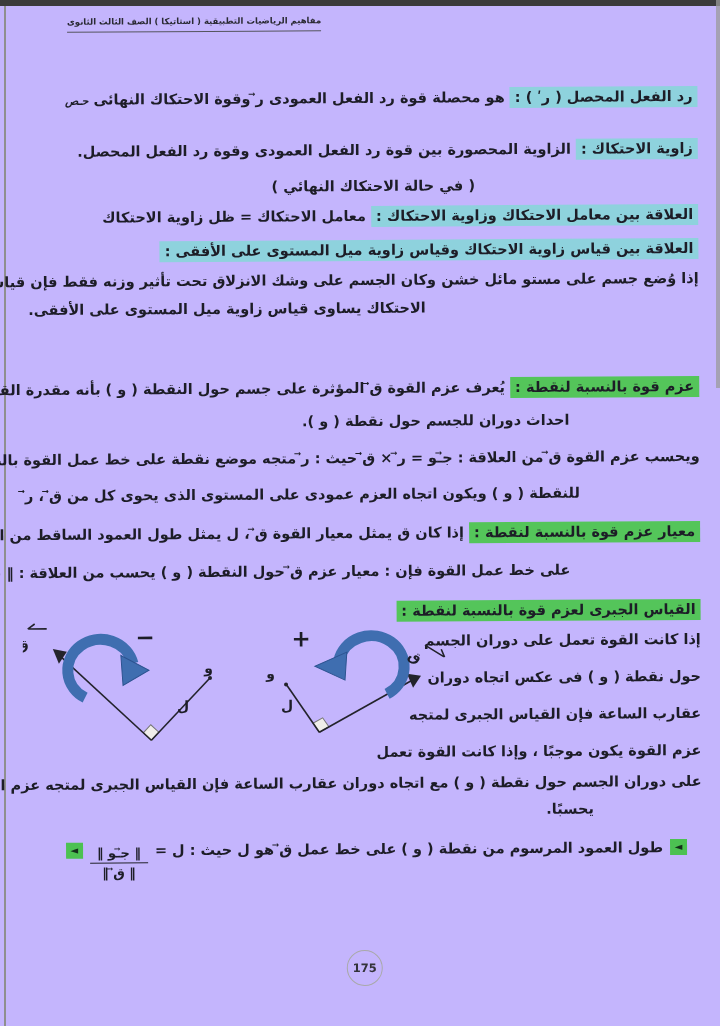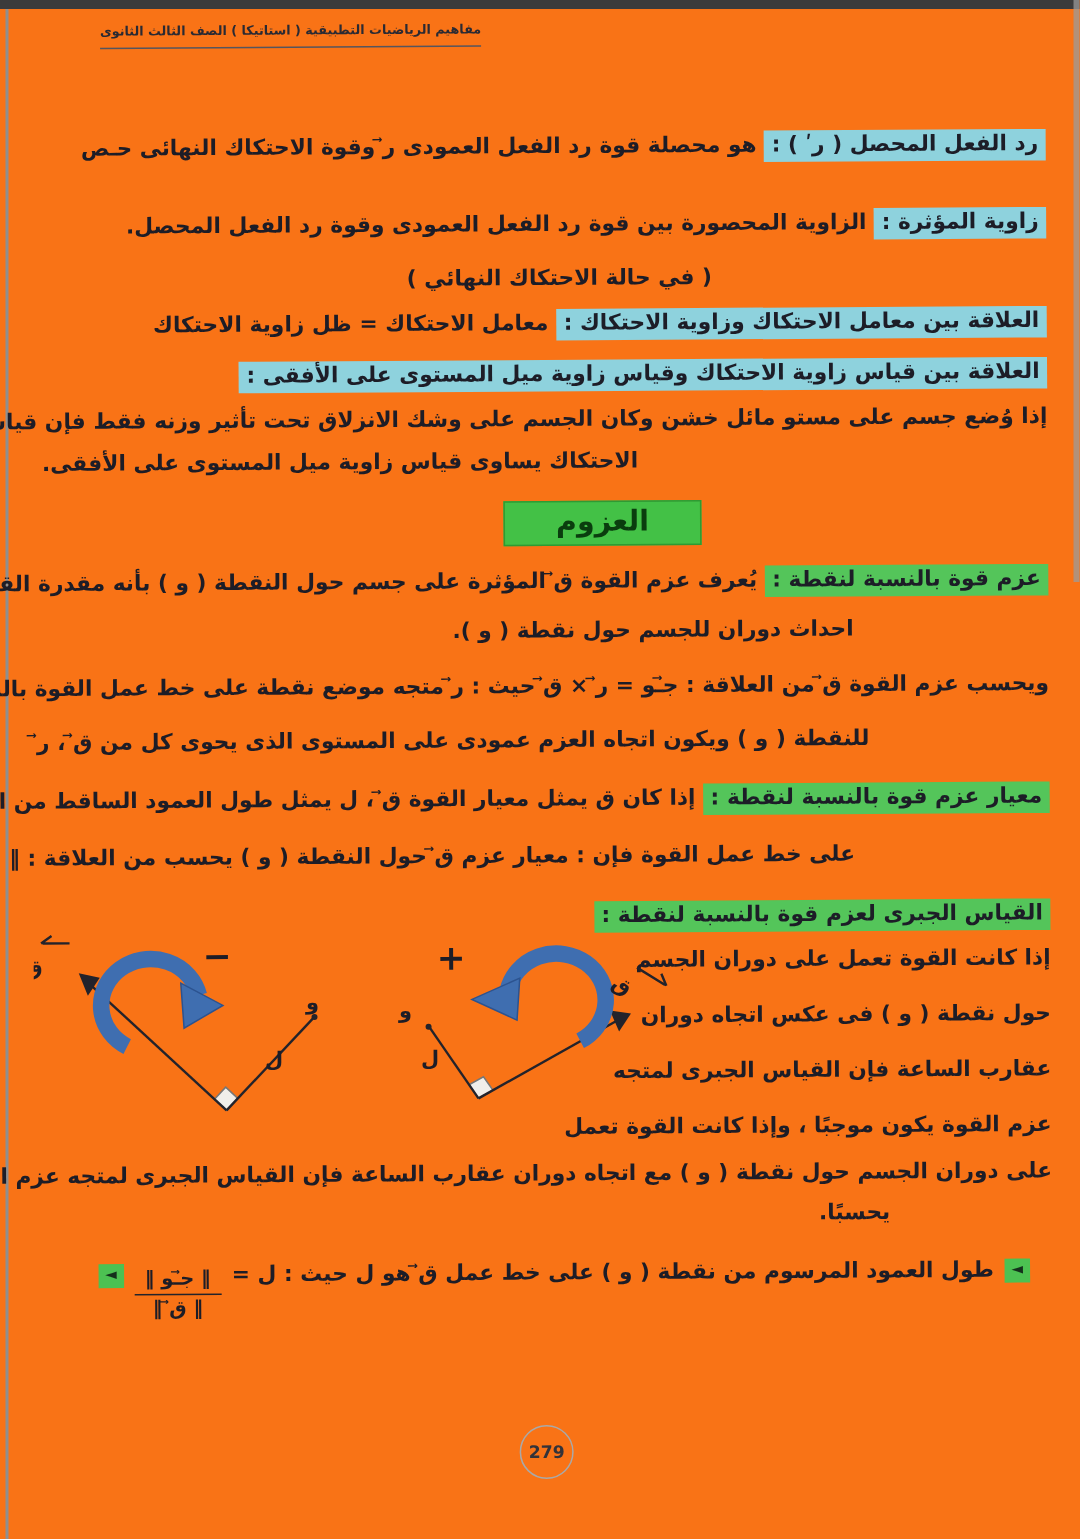--- a/index.html
+++ b/index.html
@@ -1,31 +1,31 @@
 <!DOCTYPE html>
 <html lang="ar" dir="rtl"><head>
 <meta charset="utf-8">
 <style>
   html,body{margin:0;padding:0;background:#fff;}
   .page{
-    position:relative;width:720px;height:1026px;overflow:hidden;background:#f97316;
+    position:relative;width:720px;height:1026px;overflow:hidden;background:#c4b5fd;
     font-family:"DejaVu Sans","Liberation Sans",sans-serif;direction:rtl;
   }
   .scan-top-edge{position:absolute;top:0;left:0;width:720px;height:6px;background:#3b3b3b;}
   .scan-left-edge{position:absolute;top:6px;left:4px;width:1.5px;height:1020px;background:#8f8f8f;}
   .scan-right-edge{position:absolute;top:0;right:0;width:4px;height:388px;background:#9b9b9b;opacity:.75;}
   .content{position:absolute;inset:0;transform:rotate(-0.35deg);}
   .hdr{
     position:absolute;left:70px;top:15px;font-size:8.5px;font-weight:bold;color:#2a2a33;
     padding-bottom:5px;border-bottom:1.6px solid #55555e;white-space:nowrap;direction:rtl;
   }
   .line{position:absolute;white-space:nowrap;font-size:14.5px;font-weight:bold;color:#1d1d27;direction:rtl;}
   .hl-c{background:#8ed2dd;padding:2px 5px 3px;}
   .hl-g{background:#54c55a;padding:2px 5px 3px;}
-  .sub-sym{font-size:14px;}
+  .sub-sym{font-size:11px;font-style:italic;}
   .title-box{
     position:absolute;left:337px;top:334px;background:#43c146;color:#0a3d0e;
     font-size:19px;font-weight:bold;padding:2px 34px 4px;border:1px solid #2f9a33;
   }
   .dg{position:absolute;}
   .dg line{stroke:#23232b;stroke-width:1.6;}
   .dg text{font-family:"DejaVu Sans","Liberation Sans",sans-serif;font-weight:bold;fill:#1d1d27;font-size:14px;}
   .dg .sign{font-size:23px;}
   .dg .rot{fill:#3f6eb0;stroke:#2c5390;stroke-width:1;}
   .dg .arc{fill:none;stroke:#3f6eb0;stroke-width:11;}
@@ -57,39 +57,38 @@
 
     <div class="hdr">مفاهيم الرياضيات التطبيقية ( استاتيكا ) الصف الثالث الثانوى</div>
 
     <div class="line" style="top:90px;right:20px;">
       <span class="hl-c">رد الفعل المحصل ( رʹ ) :</span>
       <span>هو محصلة قوة رد الفعل العمودى ر⃗ وقوة الاحتكاك النهائى</span>
       <span class="sub-sym">حـص</span>
     </div>
 
     <div class="line" style="top:142px;right:20px;">
-      <span class="hl-c">زاوية المؤثرة :</span>
+      <span class="hl-c">زاوية الاحتكاك :</span>
       <span>الزاوية المحصورة بين قوة رد الفعل العمودى وقوة رد الفعل المحصل.</span>
     </div>
 
     <div class="line" style="top:178px;right:243px;">( في حالة الاحتكاك النهائي )</div>
 
     <div class="line" style="top:208px;right:20px;">
       <span class="hl-c">العلاقة بين معامل الاحتكاك وزاوية الاحتكاك :</span>
       <span>معامل الاحتكاك = ظل زاوية الاحتكاك</span>
     </div>
 
     <div class="line" style="top:242px;right:20px;">
       <span class="hl-c">العلاقة بين قياس زاوية الاحتكاك وقياس زاوية ميل المستوى على الأفقى :</span>
     </div>
 
     <div class="line" style="top:272px;right:20px;">إذا وُضع جسم على مستو مائل خشن وكان الجسم على وشك الانزلاق تحت تأثير وزنه فقط فإن قياس زاوية</div>
     <div class="line" style="top:300px;right:293px;">الاحتكاك يساوى قياس زاوية ميل المستوى على الأفقى.</div>
 
-    <div class="title-box">العزوم</div>
 
     <div class="line" style="top:380px;right:20px;">
       <span class="hl-g">عزم قوة بالنسبة لنقطة :</span>
       <span>يُعرف عزم القوة ق⃗ المؤثرة على جسم حول النقطة ( و ) بأنه مقدرة القوة ق⃗ على</span>
     </div>
     <div class="line" style="top:413px;right:150px;">احداث دوران للجسم حول نقطة ( و ).</div>
 
     <div class="line" style="top:450px;right:20px;">ويحسب عزم القوة ق⃗ من العلاقة : ج⃗ـو = ر⃗ × ق⃗ حيث : ر⃗ متجه موضع نقطة على خط عمل القوة بالنسبة</div>
     <div class="line" style="top:486px;right:140px;">للنقطة ( و ) ويكون اتجاه العزم عمودى على المستوى الذى يحوى كل من ق⃗ ، ر⃗</div>
 
@@ -146,16 +145,16 @@
     <div class="lastline">
       <span class="bullet">◄</span>
       <span class="txt">طول العمود المرسوم من نقطة ( و ) على خط عمل ق⃗ هو ل حيث : ل =</span>
       <span class="fraction">
         <span class="num" style="display:block;">‖ ج⃗ـو ‖</span>
         <span class="den" style="display:block;">‖ ق⃗ ‖</span>
       </span>
       <span class="bullet">◄</span>
     </div>
 
-    <div class="pagenum">279</div>
+    <div class="pagenum">175</div>
 
   </div>
 </div>
 
 </body></html>

